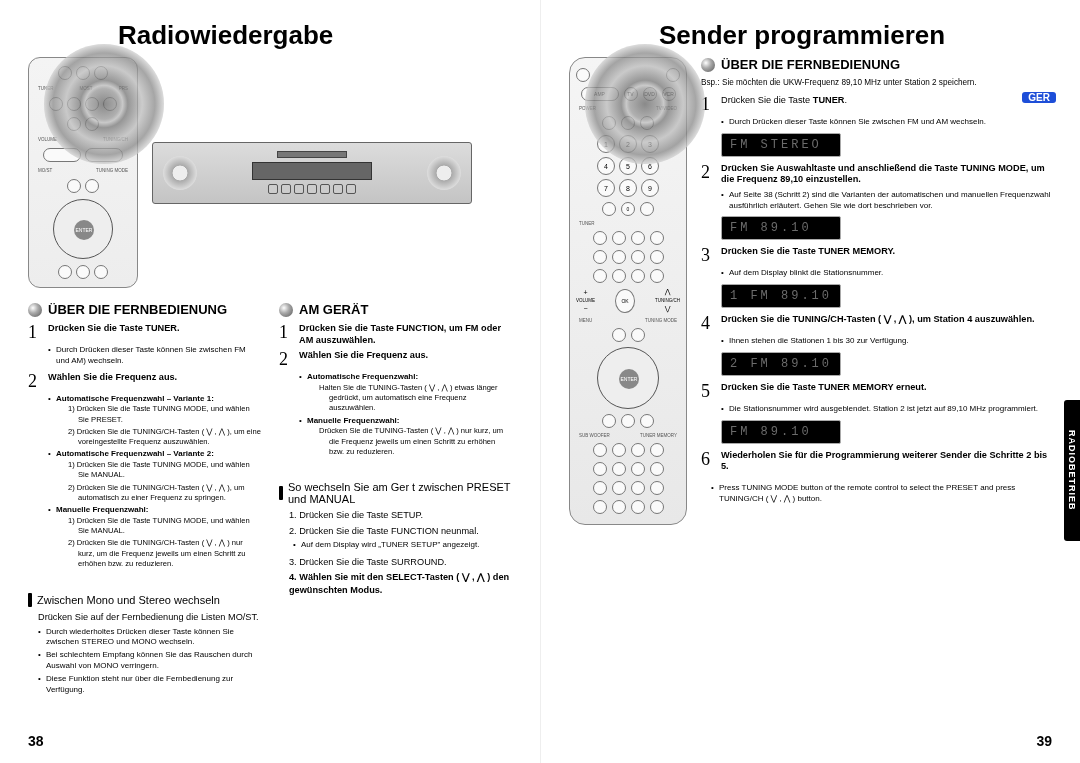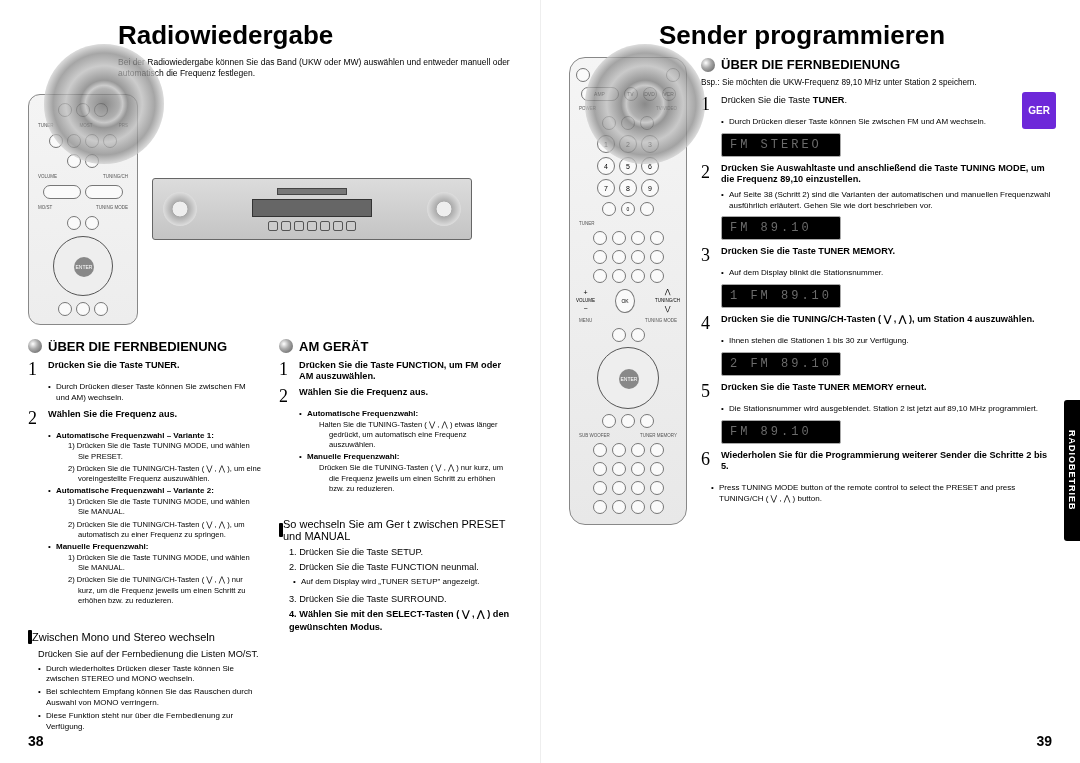--- a/index.html
+++ b/index.html
@@ -5,21 +5,21 @@
   * { box-sizing: border-box; margin: 0; padding: 0; }
   body { font-family: Arial, Helvetica, sans-serif; background: #fff; width: 1080px; height: 763px; overflow: hidden; font-size: 9px; color: #000; }
   .spread { display: flex; width: 100%; height: 100%; }
   .page { width: 540px; height: 763px; position: relative; padding: 20px 28px 18px 28px; }
   .page-right { border-left: 1px solid #eee; }
   .deco-circle { position: absolute; width: 120px; height: 120px; border-radius: 50%; background: radial-gradient(circle at 50% 50%, #666 0%, #999 18%, #bbb 22%, #777 28%, #bbb 45%, #888 60%, #ccc 70%, #999 80%, #ddd 90%, rgba(255,255,255,0) 100%); opacity: 0.75; }
   .page-left .deco-circle { top: 44px; left: 44px; }
   .page-right .deco-circle { top: 44px; left: 44px; }
   h1 { font-size: 26px; font-weight: 700; margin-left: 90px; margin-bottom: 6px; }
   .page-intro { font-size: 8.5px; line-height: 1.35; margin-left: 90px; max-width: 400px; margin-bottom: 14px; }
-  .lang-badge { position: absolute; top: 92px; right: 24px; background: #6d28d9; color: #fff; font-size: 10px; font-weight: 700; padding: 13px 6px; border-radius: 3px; }
+  .lang-badge { position: absolute; top: 92px; right: 24px; background: #1d4ed8; color: #fff; font-size: 10px; font-weight: 700; padding: 0 6px; border-radius: 3px; }
   .vtab { position: absolute; right: 0; top: 400px; background: #000; color: #fff; font-size: 9px; font-weight: 700; padding: 30px 3px; writing-mode: vertical-rl; border-radius: 3px 0 0 3px; letter-spacing: 1px; }
   .hardware-row { display: flex; gap: 14px; margin-bottom: 14px; margin-top: 4px; }
   .remote { width: 110px; border: 1px solid #888; border-radius: 12px; padding: 8px 6px; display: flex; flex-direction: column; gap: 6px; align-items: center; background: linear-gradient(#f4f4f4,#ededed); font-size: 5px; }
   .remote-row { display: flex; gap: 4px; justify-content: center; width: 100%; }
   .rbtn { width: 14px; height: 14px; border-radius: 50%; border: 1px solid #777; background: #fafafa; display: flex; align-items: center; justify-content: center; font-size: 5px; }
   .rbtn.wide { width: 38px; height: 14px; border-radius: 7px; }
   .rpad { width: 60px; height: 60px; border-radius: 50%; border: 1px solid #555; background: #eee; position: relative; }
   .rpad .center { position: absolute; top: 20px; left: 20px; width: 20px; height: 20px; border-radius: 50%; background: #888; color:#fff; font-size:5px; display:flex; align-items:center; justify-content:center; }
   .receiver-wrap { flex: 1; display: flex; flex-direction: column; gap: 6px; justify-content: center; }
   .receiver { width: 320px; height: 62px; border: 1px solid #666; border-radius: 3px; background: linear-gradient(#dcdcdc,#c4c4c4); display: flex; align-items: center; gap: 8px; padding: 0 10px; }
@@ -35,21 +35,21 @@
   .step { display: flex; gap: 6px; margin-bottom: 4px; }
   .step-num { font-family: Georgia, serif; font-size: 18px; font-weight: 400; line-height: 1; width: 14px; flex-shrink: 0; }
   .step-text { font-size: 9.2px; font-weight: 700; line-height: 1.25; }
   .sub { font-size: 8px; margin: 3px 0 5px 20px; line-height: 1.35; }
   .sub li { list-style: none; position: relative; padding-left: 8px; margin-bottom: 2px; }
   .sub li::before { content: "•"; position: absolute; left: 0; }
   .sub-nested { margin-left: 12px; font-size: 7.6px; }
   .sub-nested li::before { content: ""; }
   .sub-nested li { padding-left: 0; text-indent: -10px; margin-left: 10px; }
   .subsection { margin-top: 10px; }
-  .subsection-title { display:flex; align-items:center; font-size: 11px; font-weight: 400; margin-bottom: 4px; margin-top: 24px; }
+  .subsection-title { display:flex; align-items:center; gap:5px; font-size: 11px; font-weight: 400; margin-bottom: 4px; margin-top: 24px; }
   .bar { width: 4px; height: 14px; background: #000; border-radius: 1px; flex-shrink: 0; }
   .plain-line { font-size: 9.2px; line-height: 1.35; margin-bottom: 3px; margin-left: 10px; }
   .pagenum { position: absolute; bottom: 14px; font-size: 14px; font-weight: 700; }
   .page-left .pagenum { left: 28px; }
   .page-right .pagenum { right: 28px; }
   
   .right-body { display: flex; gap: 14px; margin-top: 6px; }
   .remote-lg { width: 118px; border: 1px solid #888; border-radius: 16px; padding: 10px 6px; display: flex; flex-direction: column; gap: 5px; align-items: center; background: linear-gradient(#f5f5f5,#e8e8e8); font-size: 5px; }
   .remote-lg .remote-row { gap:5px; }
   .remote-lg .keypad { display:grid; grid-template-columns:repeat(3,18px); gap:4px; }
@@ -59,21 +59,20 @@
   .lbl-row{display:flex;gap:6px;width:100%;justify-content:space-between;padding:0 3px;font-size:4.5px;color:#555;}
 </style>
 </head>
 <body>
 
 <div class="spread">
 
   <div class="page page-left">
     <div class="deco-circle"></div>
     <h1>Radiowiedergabe</h1>
-    <div class="page-intro">Bei der Radiowiedergabe können Sie das Band (UKW oder MW) auswählen und entweder manuell oder automatisch die Frequenz festlegen.</div>
 
     <div class="hardware-row">
 
       <div class="remote">
         <div class="remote-row">
             <div class="rbtn"></div>
             <div class="rbtn"></div>
             <div class="rbtn"></div>
           </div>
         <div class="lbl-row">

